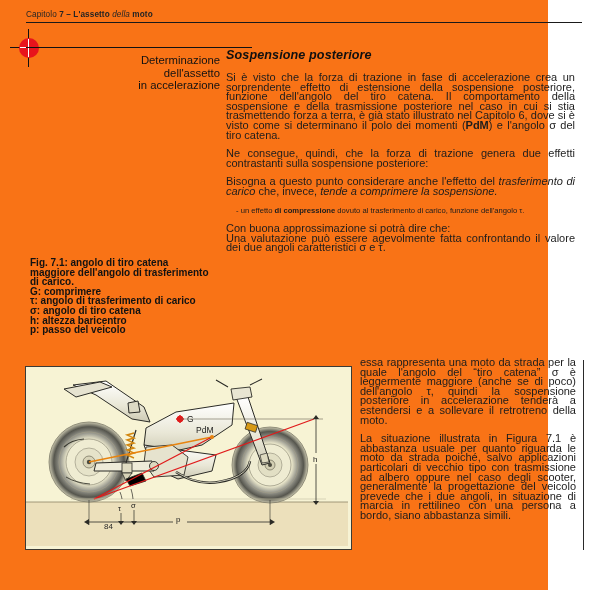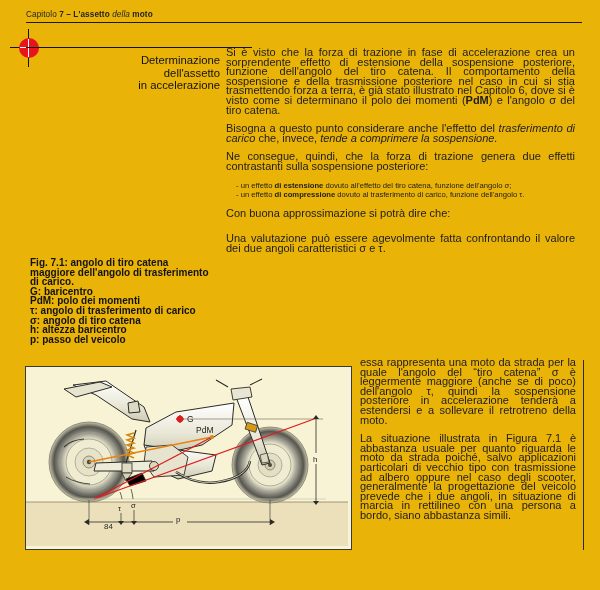--- a/index.html
+++ b/index.html
@@ -13,22 +13,22 @@
     overflow: hidden;
     font-family: "Liberation Sans", sans-serif;
     color: #1a1a1a;
     position: relative;
   }
 
   
   .page {
     position: absolute;
     left: 0; top: 0;
-    width: 600px; height: 590px;
-    background: #eab308;
+    width: 548px; height: 590px;
+    background: #f97316;
   }
 
   
   .running-head {
     position: absolute;
     left: 26px;
     top: 10px;
     width: 548px;
     font-size: 8.2px;
     letter-spacing: 0.1px;
@@ -124,21 +124,21 @@
     letter-spacing: 0.1px;
   }
   .para {
     font-size: 11px;
     line-height: 9.6px;
     text-align: justify;
     margin: 0 0 9px 0;
     color: #1d1d1d;
     hyphens: manual;
   }
-  .para.tight { margin-bottom: 16px; }
+  .para.tight { margin-bottom: 0; }
   .para i { font-style: italic; }
   .para b { font-weight: bold; }
   .bullets {
     font-size: 7.65px;
     line-height: 9.6px;
     margin: 0 0 9px 0;
     padding-left: 10px;
     color: #1d1d1d;
   }
   .bullets div { text-align: justify; }
@@ -214,45 +214,44 @@
   </div>
   <div class="reg-hline"></div>
 
   <div class="side-heading">
     <div>Determinazione</div>
     <div>dell'assetto</div>
     <div>in accelerazione</div>
   </div>
 
   <div class="maincol">
+    <div class="sec-title">Sospensione posteriore</div>
 
     <p class="para">
       <span>Si è visto che la forza di trazione in fase di accelerazione crea un sorprendente effetto di estensione della sospensione posteriore, funzione dell'angolo del tiro catena. Il comportamento della sospensione e della trasmissione posteriore nel caso in cui si stia trasmettendo forza a terra, è già stato illustrato nel Capitolo 6, dove si è visto come si determinano il polo dei momenti (</span><b>PdM</b><span>) e l'angolo σ del tiro catena.</span>
     </p>
 
+    <p class="para">Ne consegue, quindi, che la forza di trazione genera due effetti contrastanti sulla sospensione posteriore:</p>
+
     <p class="para">
       Bisogna a questo punto considerare anche l'effetto del <i>trasferimento di carico</i> che, invece, <i>tende a comprimere la sospensione.</i>
     </p>
 
-    <p class="para">Ne consegue, quindi, che la forza di trazione genera due effetti contrastanti sulla sospensione posteriore:</p>
-
     <div class="bullets">
-      <div>- un effetto <b>di estensione</b> dovuto all'effetto del tiro catena, funzione dell'angolo σ;</div>
       <div>- un effetto <b>di compressione</b> dovuto al trasferimento di carico, funzione dell'angolo τ.</div>
     </div>
 
     <p class="para tight">Con buona approssimazione si potrà dire che:</p>
 
     <p class="para">Una valutazione può essere agevolmente fatta confrontando il valore dei due angoli caratteristici σ e τ.</p>
   </div>
 
   <div class="fig-caption">
     <div>Fig. 7.1: angolo di tiro catena maggiore dell'angolo di trasferimento di carico.</div>
-    <div>G: baricentro</div>
-    <div>PdM: polo dei momenti</div>
+    <div>G: comprimere</div>
     <div>τ: angolo di trasferimento di carico</div>
     <div>σ: angolo di tiro catena</div>
     <div>h: altezza baricentro</div>
     <div>p: passo del veicolo</div>
   </div>
 
   <div class="figure-box">
     <svg width="322" height="179" viewBox="0 0 322 179">
       <defs>
         <radialGradient id="tireGrad" cx="50%" cy="50%" r="50%">

